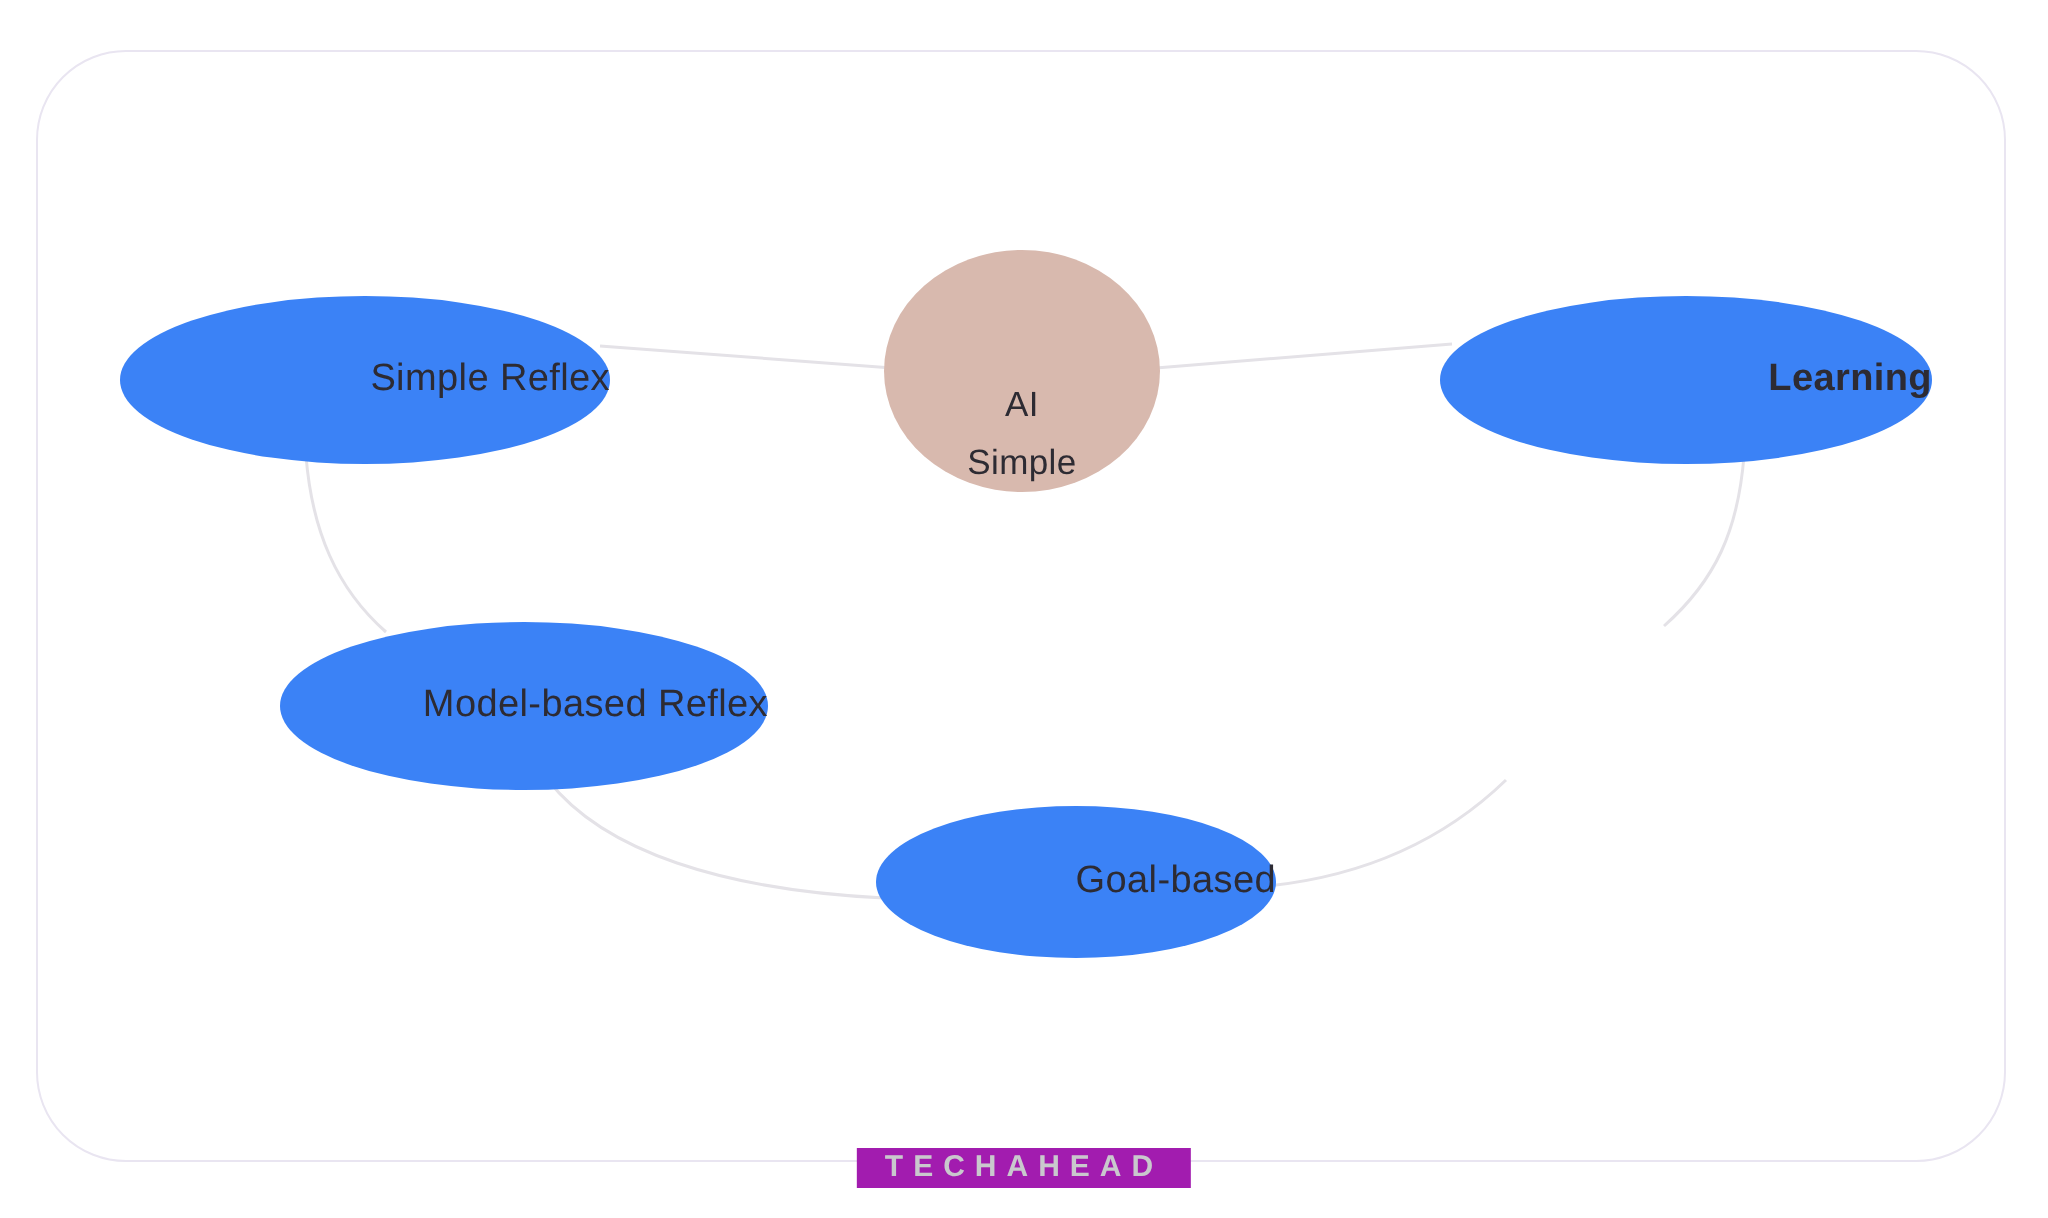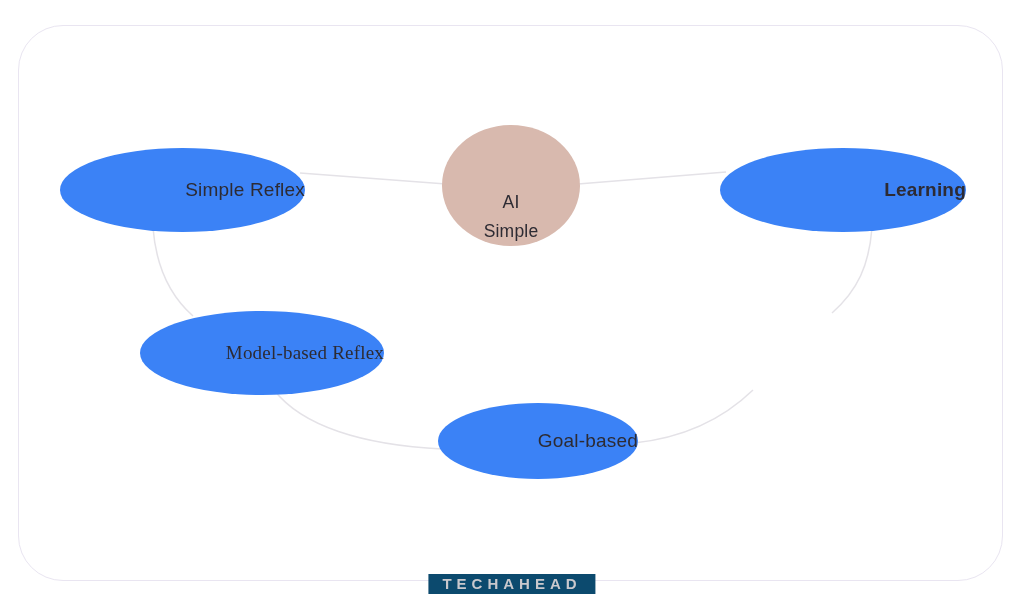--- a/index.html
+++ b/index.html
@@ -49,30 +49,30 @@
   }
   .node-center {
     background: #d8b9ae;
     border-radius: 50%;
     flex-direction: column;
     font-size: 17.5px;
     line-height: 1.65;
   }
   .n-simple   { left:  60px; top: 148px; width: 245px; height: 84px; }
   .n-learning { left: 720px; top: 148px; width: 246px; height: 84px; font-weight: bold; }
-  .n-model    { left: 140px; top: 311px; width: 244px; height: 84px; font-family: Liberation Serif, serif; }
+  .n-model    { left: 140px; top: 311px; width: 244px; height: 84px; }
   .n-utility  { left: 643px; top: 311px; width: 246px; height: 84px; }
   .n-goal     { left: 438px; top: 403px; width: 200px; height: 76px; }
   .n-ai       { left: 442px; top: 125px; width: 138px; height: 121px; }
   .watermark {
     position: absolute;
     left: 50%;
     top: 574px;
     transform: translateX(-50%);
-    background: #0c4a6e;
+    background: #a21caf;
     padding: 0 14px;
     color: #c9c8cd;
     font-size: 15px;
     font-weight: 700;
     letter-spacing: 5px;
     line-height: 20px;
     white-space: nowrap;
   }
 </style>
 </head>

